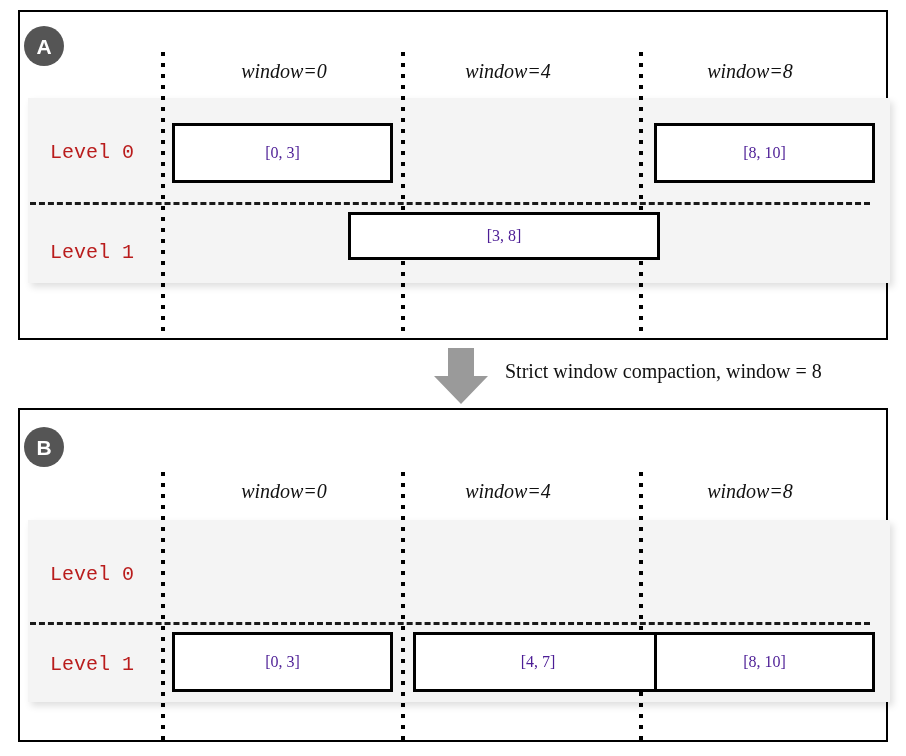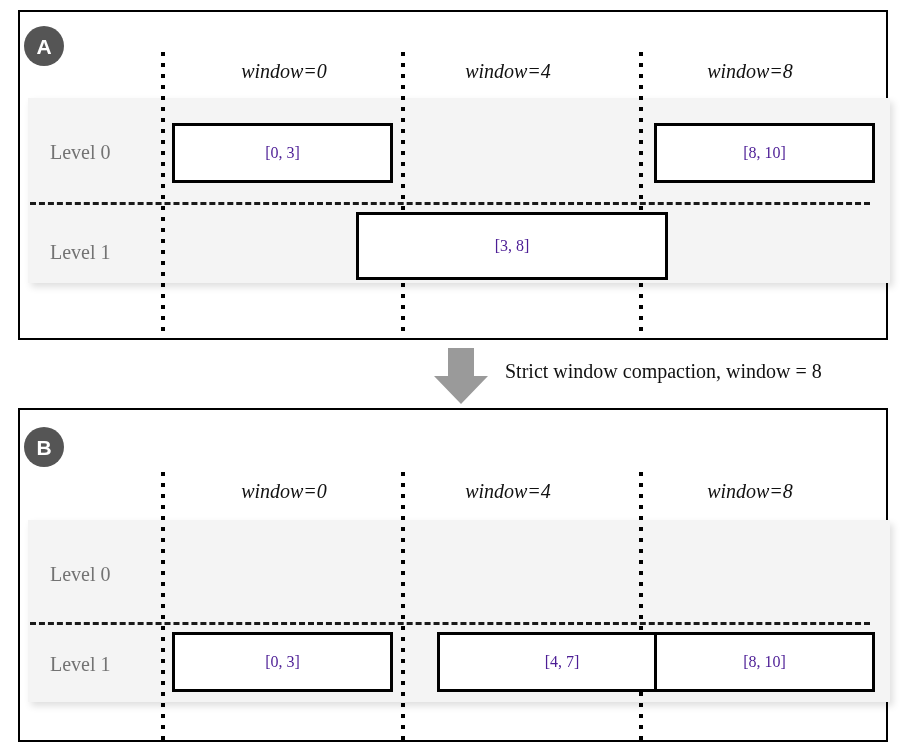--- a/index.html
+++ b/index.html
@@ -90,23 +90,24 @@
   .win-label.w0 { left: 145px; width: 238px; }
   .win-label.w1 { left: 369px; width: 238px; }
   .win-label.w2 { left: 610px; width: 240px; }
 
   
   .level-label {
     position: absolute;
     left: 30px;
     width: 105px;
     font-size: 20px;
-    color: #737373;
+    color: #b91c1c;
     text-align: left;
     white-space: nowrap;
+    font-family: Liberation Mono, monospace;
   }
   #panel-a .level-label.l0 { top: 129px; }
   #panel-a .level-label.l1 { top: 229px; }
   #panel-b .level-label.l0 { top: 153px; }
   #panel-b .level-label.l1 { top: 243px; }
 
   
   .ibox {
     position: absolute;
     border: 3px solid #000000;
@@ -116,25 +117,25 @@
     align-items: center;
     justify-content: center;
     font-size: 16px;
     color: #4c1d95;
     height: 60px;
   }
 
   
   #a-box-l0-w0 { left: 152px; top: 111px; width: 221px; }
   #a-box-l0-w2 { left: 634px; top: 111px; width: 221px; }
-  #a-box-l1-w1 { left: 336px; top: 200px; width: 312px; height: 68px; }
+  #a-box-l1-w1 { left: 328px; top: 200px; width: 312px; height: 48px; }
 
   
   #b-box-l1-w0 { left: 152px; top: 222px; width: 221px; }
-  #b-box-l1-w1 { left: 393px; top: 222px; width: 250px; margin-left: 24px; }
+  #b-box-l1-w1 { left: 393px; top: 222px; width: 250px; }
   #b-box-l1-w2 { left: 634px; top: 222px; width: 221px; }
 
   
   #transition {
     position: absolute;
     left: 0;
     top: 344px;
     width: 906px;
     height: 62px;
   }

